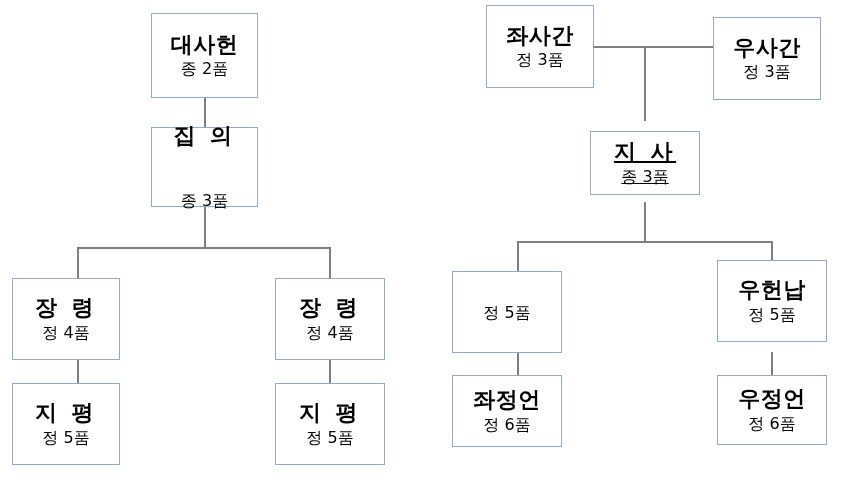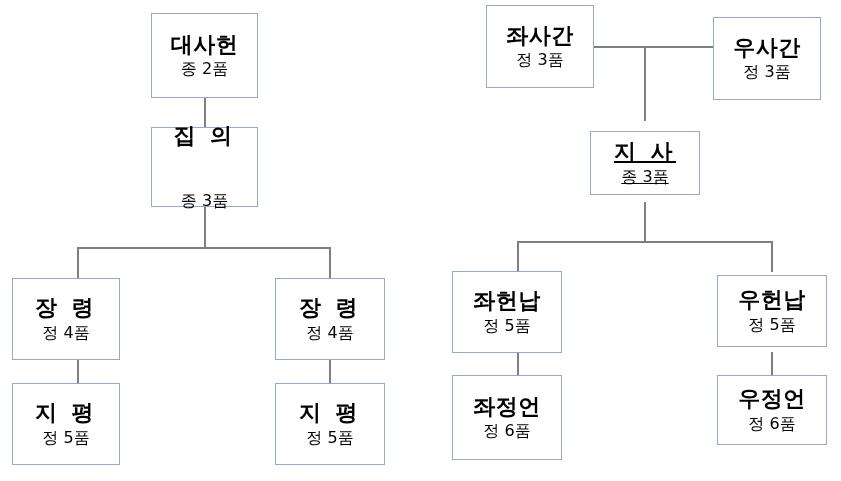--- a/index.html
+++ b/index.html
@@ -128,30 +128,29 @@
     <div class="node-title">우사간</div>
     <div class="node-rank">정 3품</div>
   </div>
 
   <div class="node" style="left:590px; top:131px; width:110px; height:64px;text-decoration:underline;">
     <div class="node-title spaced">지 사</div>
     <div class="node-rank">종 3품</div>
   </div>
 
   <div class="node" style="left:452px; top:271px; width:110px; height:82px;">
-    <div class="node-title">좌헌납</div>
     <div class="node-rank">정 5품</div>
   </div>
 
-  <div class="node" style="left:717px; top:275px; width:110px; height:72px;">
+  <div class="node" style="left:717px; top:260px; width:110px; height:82px;">
     <div class="node-title">우헌납</div>
     <div class="node-rank">정 5품</div>
   </div>
 
-  <div class="node" style="left:452px; top:375px; width:110px; height:85px;">
+  <div class="node" style="left:452px; top:375px; width:110px; height:72px;">
     <div class="node-title">좌정언</div>
     <div class="node-rank">정 6품</div>
   </div>
 
   <div class="node" style="left:717px; top:375px; width:110px; height:70px;">
     <div class="node-title">우정언</div>
     <div class="node-rank">정 6품</div>
   </div>
 
 </div>

